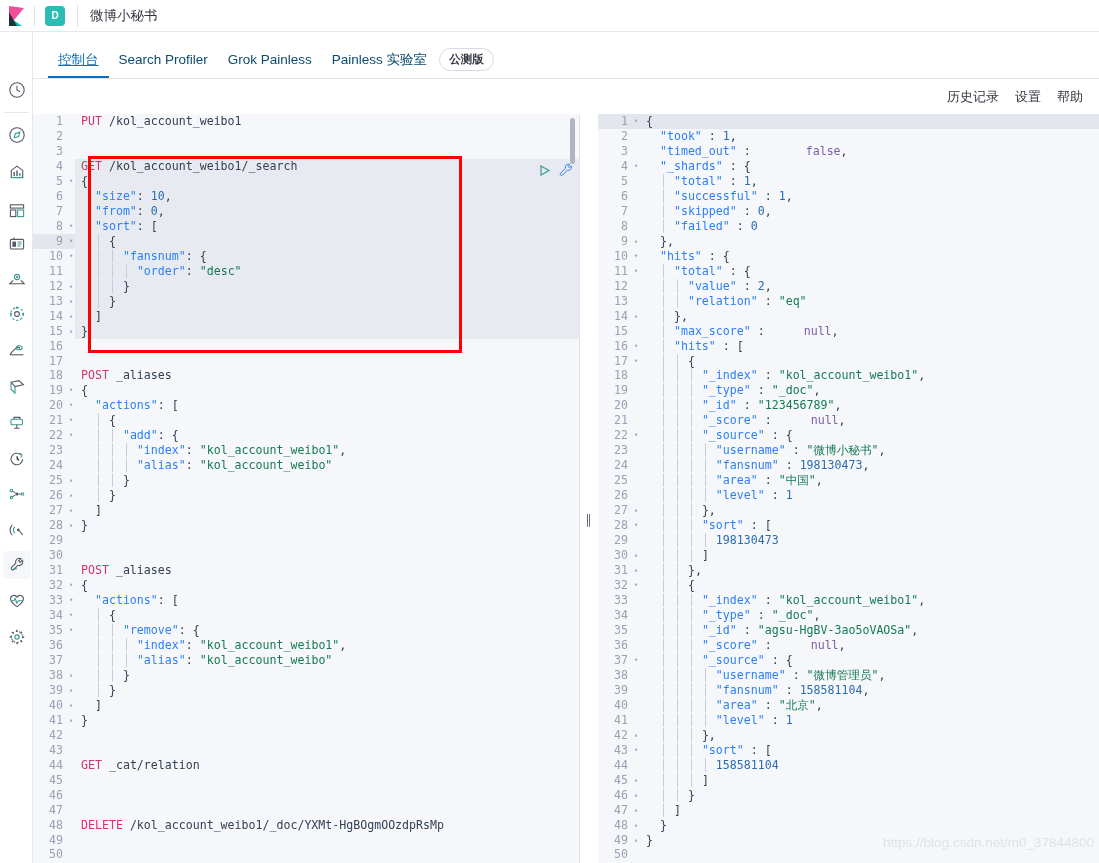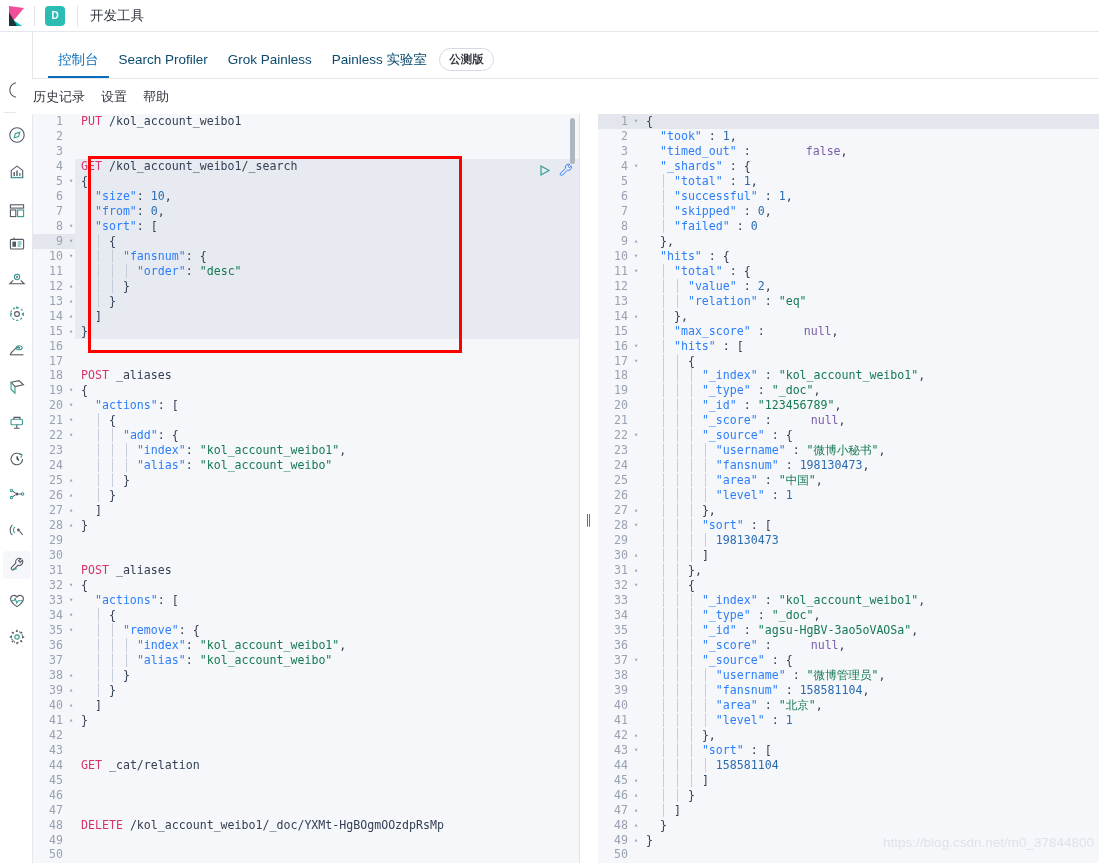--- a/index.html
+++ b/index.html
@@ -44,35 +44,35 @@
   
   .tabs-bar {
     position:absolute; left:33px; top:32px; width:1066px; height:47px;
     background:#fff; border-bottom:1px solid #e4e7ec;
     display:flex; align-items:flex-end; padding-left:15px;
   }
   .tab {
     font-size:13.5px; color:#0c4a6e; padding:0 10px 12px 10px;
     cursor:pointer; position:relative; line-height:1;
   }
-  .tab.active { color:#0a6ebd; font-weight:400; }
+  .tab.active { color:#0a6ebd; font-weight:400;text-decoration:underline; }
   .tab.active::after {
     content:""; position:absolute; left:0; right:0; bottom:0;
     height:2px; background:#0a6ebd;
   }
   .beta-pill {
     display:inline-block; border:1px solid #d3dae6; border-radius:12px;
     padding:3px 9px; font-size:11.5px; color:#343741; margin-bottom:7px;
     margin-left:2px; font-weight:bold;
   }
 
   
   .subnav {
-    position:absolute; left:16px; top:79px; width:1066px; height:35px;
-    background:#fff; display:flex; align-items:center; padding-left:17px;
+    position:absolute; left:33px; top:79px; width:1066px; height:35px;
+    background:#fff; display:flex; align-items:center; padding-left:17px;justify-content:flex-end;
   }
   .subnav-item { font-size:13px; color:#343741; margin-right:16px; cursor:pointer; }
 
   
   .editor-wrap {
     position:absolute; top:114px; height:749px;
     background:#f5f7fa; overflow:hidden;
   }
   #left-editor  { left:33px; width:547px; border-right:1px solid #e0e3e8;}
   #right-editor { left:598px; width:501px; }
@@ -144,21 +144,21 @@
     <div class="kibana-logo">
       <svg width="18" height="20" viewBox="0 0 18 20">
         <path d="M1 0 L1 20 L16 2 Z" fill="#f04e98"></path>
         <path d="M1 11 L1 20 L14 20 Z" fill="#00bfb3"></path>
         <path d="M1 6 L1 20 L9 20 Z" fill="#1d1e24" opacity="0.85"></path>
       </svg>
     </div>
     <div class="hdr-divider"></div>
     <div class="app-badge">D</div>
     <div class="hdr-divider2"></div>
-    <div class="app-title">开发工具</div>
+    <div class="app-title">微博小秘书</div>
   </div>
 
   <div class="nav-rail">
     <div class="sep" style="top:80px"></div>
     <div id="nav-items">
         <div class="nav-item" style="top: 44px;">
           <svg width="18" height="18" viewBox="0 0 18 18">
             <circle cx="9" cy="9" r="7.2" fill="none" stroke="#535966" stroke-width="1.1"></circle>
             <path d="M9 4.8V9l3 1.8" fill="none" stroke="#535966" stroke-width="1.1"></path>
           </svg>

